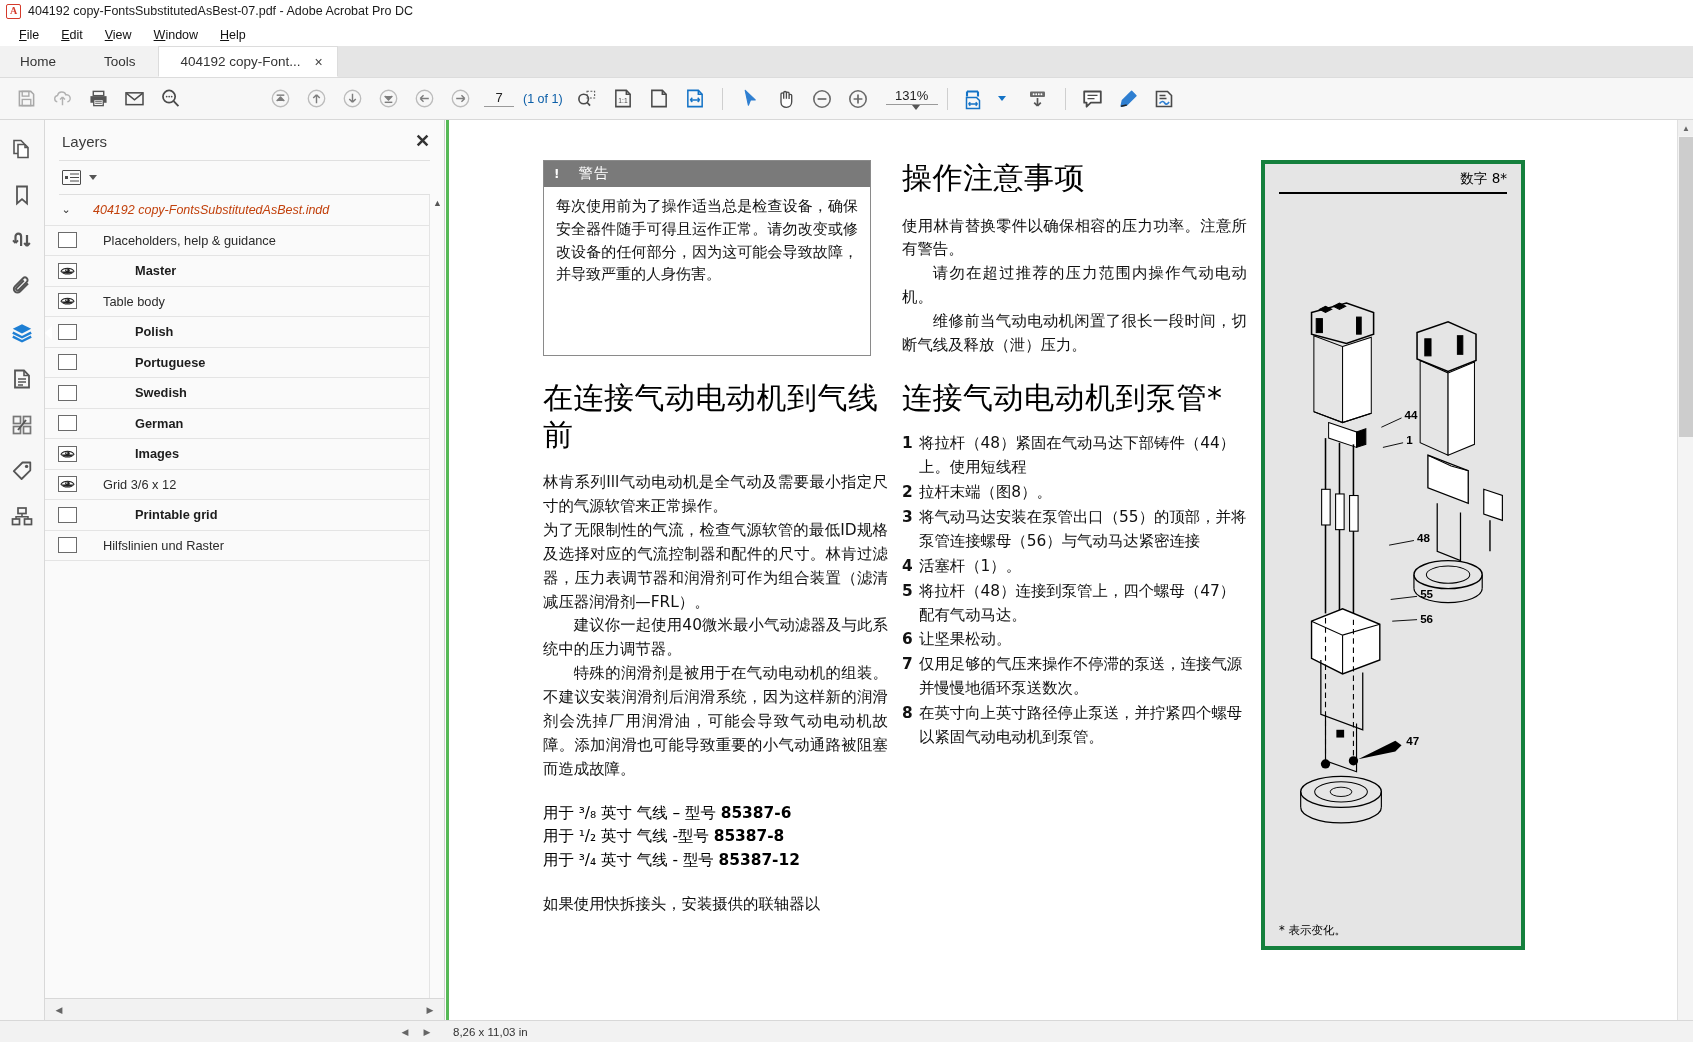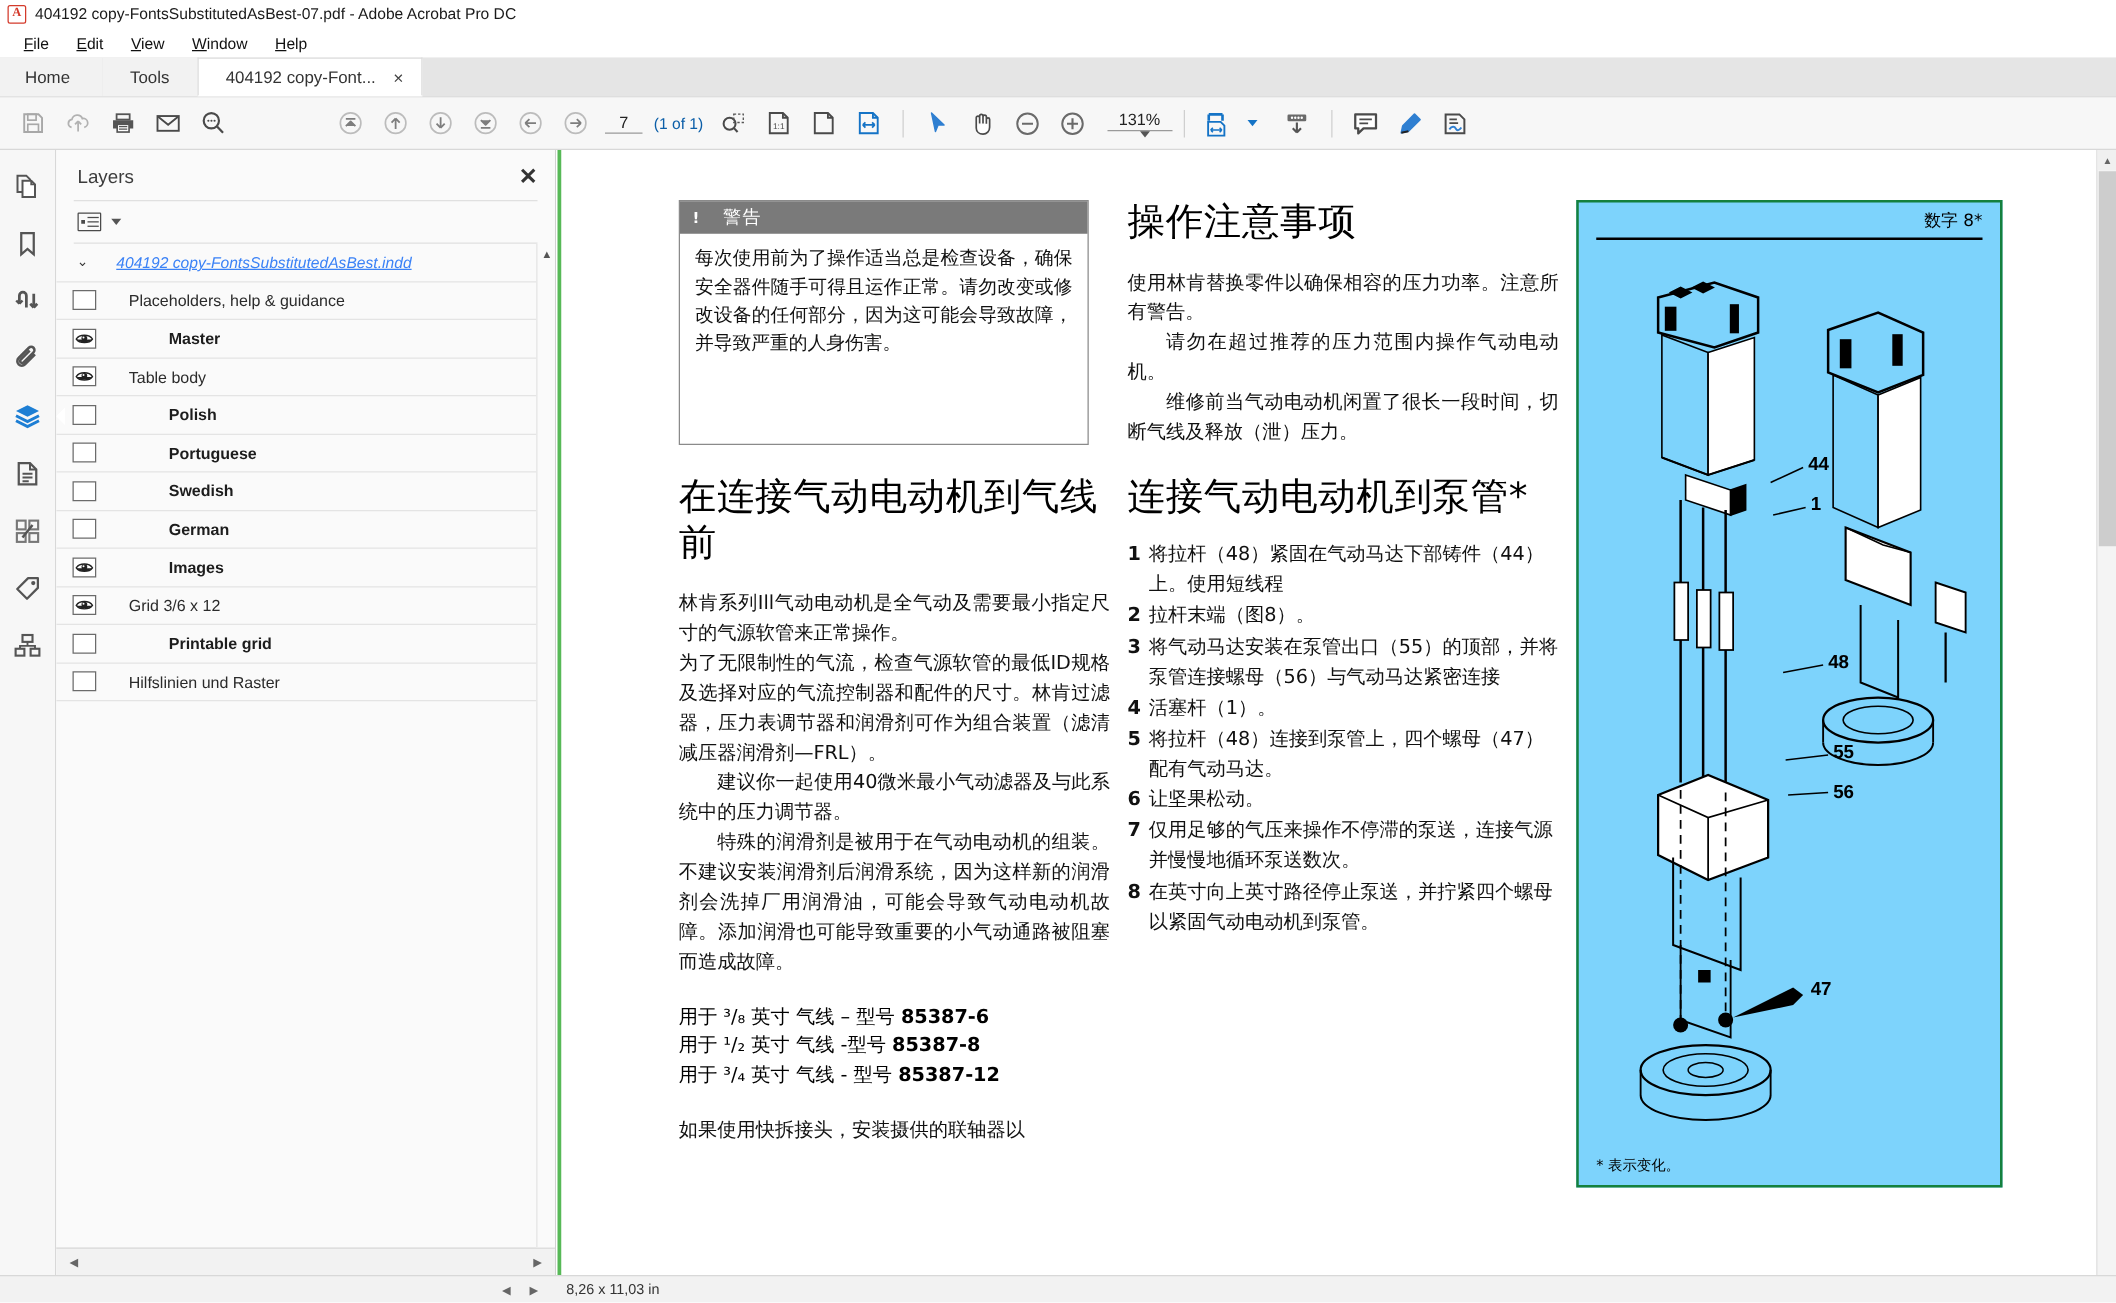--- a/index.html
+++ b/index.html
@@ -121,21 +121,21 @@
   .tree { flex: 1 1 auto; overflow: hidden; position: relative; }
   .tree-inner { padding: 0 0 0 0; }
   .row {
     display: flex; align-items: center; height: 30.5px;
     border-bottom: 1px solid #e4e4e4; padding-left: 10px; position: relative;
   }
   .row.docrow { border-bottom: 1px solid #e4e4e4; }
   .chev {
     width: 22px; text-align: center; font-size: 11px; color: #333; margin-right: 4px;
   }
-  .doc-label { font-style: italic; font-size: 12.5px; color: #3b82f6; margin-left: 12px; text-decoration: underline; }
+  .doc-label { font-style: italic; font-size: 12.5px; color: #c2410c; margin-left: 12px; }
   .vis-box {
     width: 19px; height: 16px; border: 1.3px solid #6b6b6b; background: #fff;
     margin-left: 3px; margin-right: 0; display:flex; align-items:center; justify-content:center;
   }
   .eye { display:block; }
   .row-label { font-size: 12.8px; color: #2b2b2b; margin-left: 26px; }
   .row-label.bold { font-weight: bold; color: #1d1d1d; padding-left: 32px; }
   .panel-scroll {
     position: absolute; right: 0; top: 0; width: 15px; height: 100%; background: #fafafa;
     border-left: 1px solid #e4e4e4;
@@ -174,21 +174,21 @@
   p.cn-body { font-size: 15.4px; line-height: 1.55; color: #111; margin: 0 0 0 0; text-align: justify; }
   p.cn-body.indent { text-indent: 2em; }
   .partnos { margin-top: 20px; font-size: 15.4px; line-height: 1.55; }
   .partnos b { font-weight: bold; }
   .olist { margin-top: 4px; }
   .oli { display: flex; font-size: 15.4px; line-height: 1.55; color: #111; margin-bottom: 1px; }
   .oli .num { width: 17px; flex: 0 0 17px; font-weight: bold; }
   .oli .txt { flex: 1 1 auto; }
 
   
-  .figure { border: 2px solid #15803d; width: 341px; height: 790px; position: relative; background:#7dd3fc; }
+  .figure { border: 4px solid #15803d; width: 264px; height: 790px; position: relative; background:#e5e5e5; }
   .fig-head { display: flex; justify-content: flex-end; padding: 6px 14px 0 14px; }
   .fig-head-label { font-size: 13.5px; color: #000; }
   .fig-rule { height: 1.6px; background: #000; margin: 4px 14px 0 14px; }
   .fig-foot { position: absolute; bottom: 8px; left: 14px; font-size: 11.5px; color:#000; }
   .fig-svg { position: absolute; left: 0; top: 54px; width: 100%; height: 690px; }
 
   
   .vscroll { position: absolute; right: 0; top: 0; width: 16px; height: 100%; background: #f4f4f4; border-left: 1px solid #e0e0e0; }
   .vs-arrow { width: 16px; height: 16px; display: flex; align-items: center; justify-content: center; font-size: 8px; color: #666; background: #f0f0f0; }
   .vs-thumb { position: absolute; left: 1px; top: 17px; width: 14px; height: 300px; background: #cdcdcd; }

